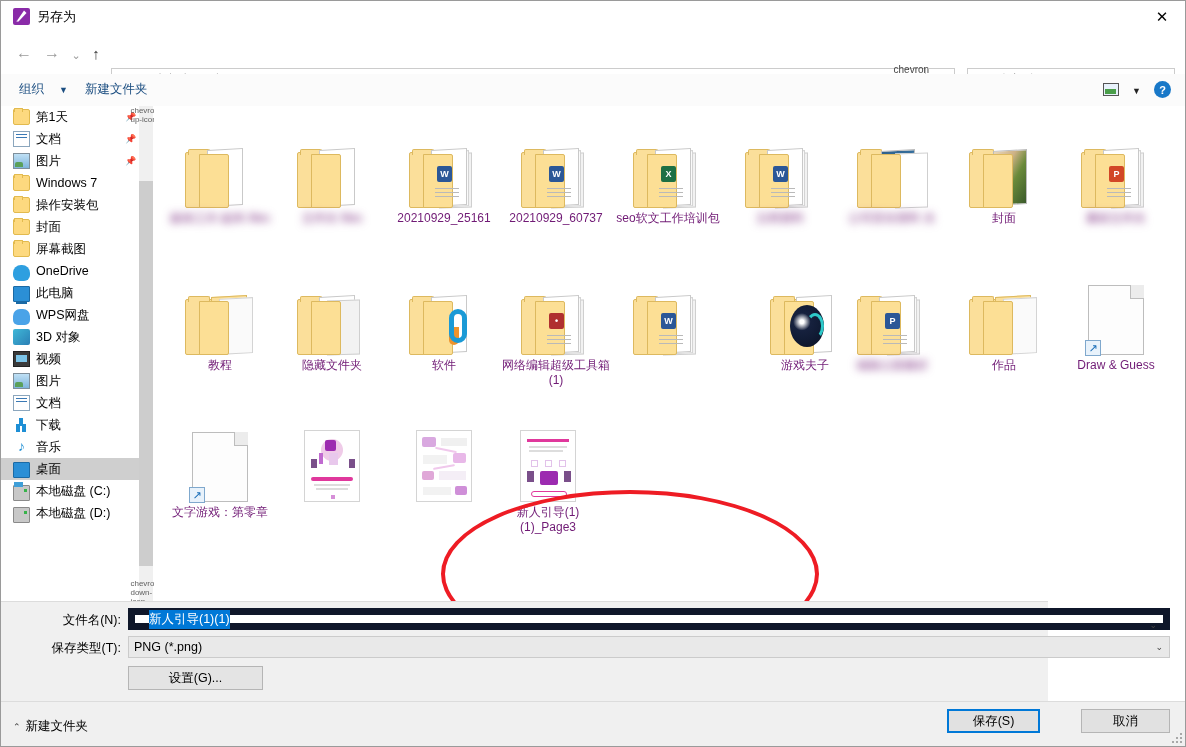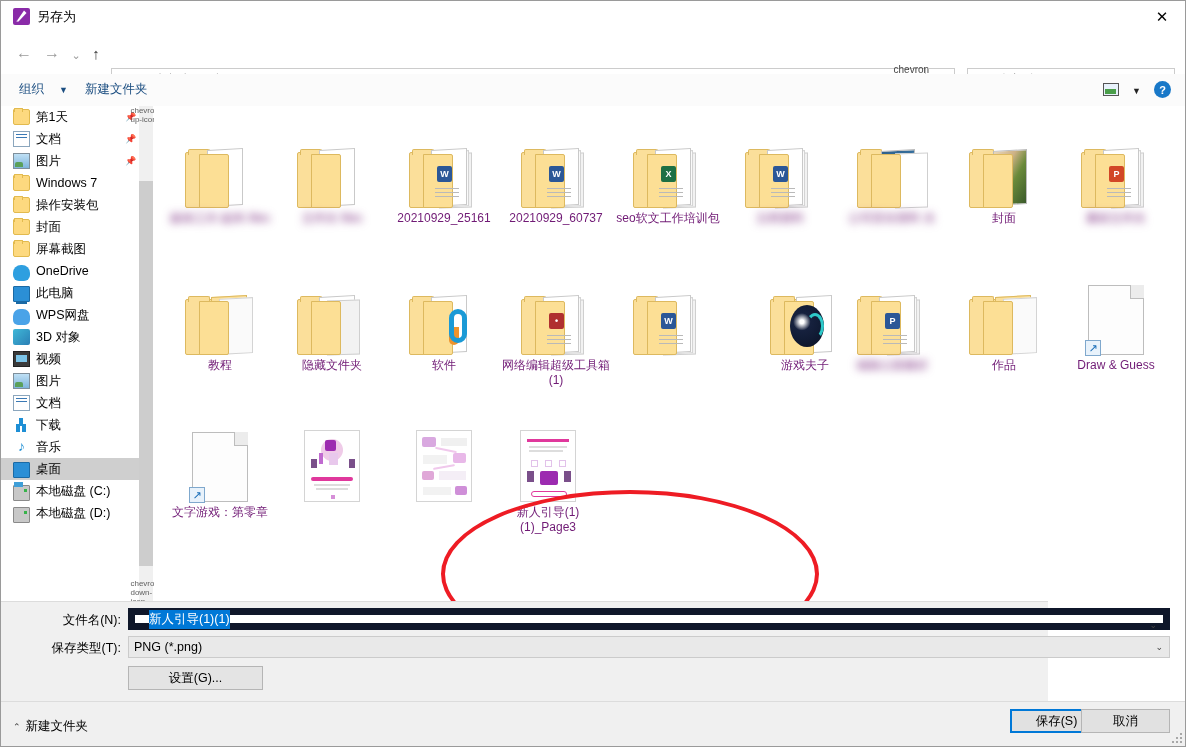--- a/index.html
+++ b/index.html
@@ -128,21 +128,21 @@
   .sel-text { background:#0078d7; color:#fff; padding:1px 0; }
   .fselect { position:absolute; height:22px; border:1px solid #cbcbcb; background:#e9e9e9; display:flex; align-items:center; padding-left:5px; font-size:12.5px; color:#000; }
   .fcaret { position:absolute; right:6px; top:5px; font-size:9px; color:#444; }
   .setbtn { position:absolute; left:127px; top:64px; width:135px; height:24px; border:1px solid #b5b5b5; background:#e4e4e4; display:flex; align-items:center; justify-content:center; font-size:12.5px; color:#000; }
 
   
   .footer { position:absolute; left:0; top:700px; width:1184px; height:45px; background:#f0f0f0; border-top:1px solid #dcdcdc; }
   .hidefolders { position:absolute; left:12px; top:16px; display:flex; align-items:center; font-size:12.5px; color:#000; }
   .hf-caret { font-size:9px; color:#333; margin-right:5px; }
   .btn { position:absolute; top:708px; height:24px; display:flex; align-items:center; justify-content:center; font-size:12.5px; color:#000; background:#e1e1e1; border:1px solid #b5b5b5; }
-  .btn-save { left:1009px; width:93px; border:2px solid #0078d7; background:#e1e1e1; }
+  .btn-save { left:946px; width:93px; border:2px solid #0078d7; background:#e1e1e1; }
   .btn-cancel { left:1080px; width:89px; }
   .resize-grip { position:absolute; right:3px; bottom:3px; width:10px; height:10px; }
   .resize-grip i { position:absolute; width:2px; height:2px; background:#a8a8a8; }
 </style>
 </head>
 <body>
 
 <div class="window">
 
   <div class="titlebar">

